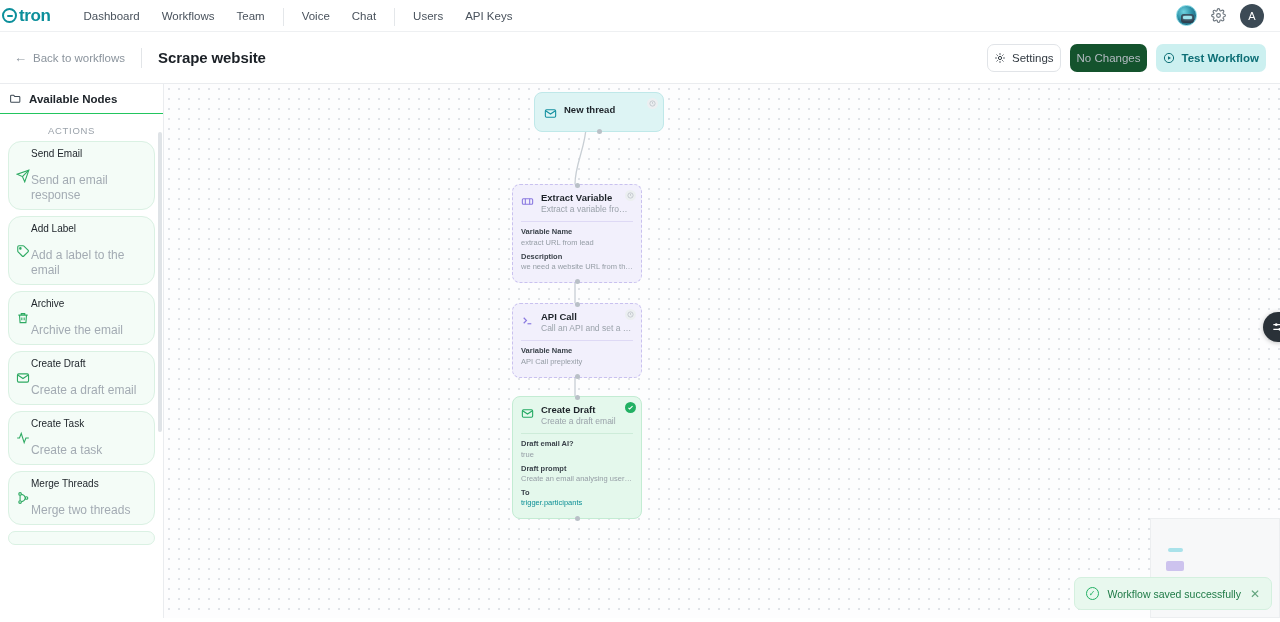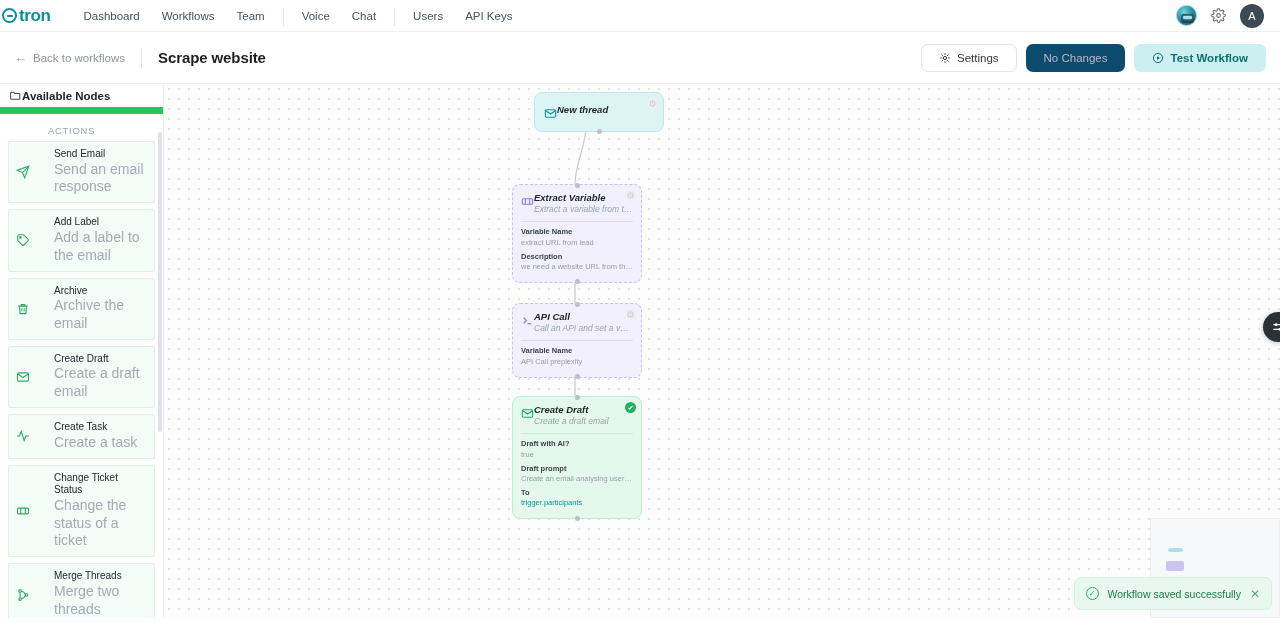--- a/index.html
+++ b/index.html
@@ -76,56 +76,56 @@
     display: flex; align-items: center; gap: 6px;
     font-size: 11.5px; color: #8b949d; cursor: pointer;
   }
   .back-arrow { font-size: 13px; line-height: 1; }
   .tb-sep { width: 1px; height: 20px; background: #e2e5e8; margin: 0 16px; }
   .wf-title { font-size: 15px; font-weight: bold; color: #1b2026; letter-spacing: -0.1px; }
   .tb-right { margin-left: auto; display: flex; align-items: center; gap: 9px; }
   .btn {
     display: flex; align-items: center; gap: 6px;
     font-size: 11.5px; border-radius: 7px; cursor: pointer;
-    padding: 7px 17px; white-space: nowrap;
+    padding: 7px 6px; white-space: nowrap;
   }
   .btn-settings { border: 1px solid #e1e4e8; color: #323a42; background: #fff; }
-  .btn-nochanges { background: #0c4a6e; color: #b4bbc2; border: 1px solid transparent; cursor: default; }
+  .btn-nochanges { background: #14532d; color: #b4bbc2; border: 1px solid transparent; cursor: default; }
   .btn-test { background: #ccf0f0; color: #0d6f76; border: 1px solid transparent; font-weight: bold; }
 
   
   #body { display: flex; height: calc(622px - 36px - 52px); }
 
   
   #sidebar {
     width: 164px; flex: none; background: #fff;
     border-right: 1px solid #eaecef;
     display: flex; flex-direction: column; position: relative;
   }
   .sb-head {
-    height: 30px; display: flex; align-items: center; 
-    padding: 0 9px; border-bottom: 7px solid #22c55e; flex: none;
+    height: 30px; display: flex; align-items: center; gap: 7px;
+    padding: 0 9px; border-bottom: 1px solid #22c55e; flex: none;
   }
   .sb-head-title { font-size: 11.5px; font-weight: bold; color: #20262c; }
   .sb-scroll { flex: 1; overflow: hidden; position: relative; padding: 0 8px; }
   .sb-group-label {
     font-size: 9.5px; color: #9aa2aa; letter-spacing: 0.7px;
     padding: 11px 2px 5px 2px;
     margin-left: 38px;
   }
   .node-card {
-    display: flex; align-items: center; gap: 24px;
+    display: flex; align-items: center; gap: 1px;
     background: #f4fcf7; border: 1px solid #daf1e3;
-    border-radius: 2px; padding: 6px 7px; margin-bottom: 6px;
+    border-radius: 13px; padding: 6px 7px; margin-bottom: 6px;
     cursor: grab;
   }
   .nc-icon { width: 14px; height: 14px; flex: none; color: #2eaa63; }
   .nc-text { min-width: 0; }
   .nc-title { font-size: 10px; color: #21272d; line-height: 1.25; }
-  .nc-sub { font-size: 14px; color: #a3abb3; line-height: 1.28; }
+  .nc-sub { font-size: 12px; color: #a3abb3; line-height: 1.28; margin-top: 12px; }
   .sb-track {
     position: absolute; right: 1px; top: 40px; width: 4px;
     height: calc(100% - 50px); background: transparent;
   }
   .sb-thumb {
     position: absolute; right: 1px; top: 48px;
     width: 4px; height: 300px; border-radius: 2px; background: #dfe3e7;
     cursor: grab;
   }
 
@@ -135,21 +135,21 @@
     background-color: #fdfdfe;
     background-image: radial-gradient(#e0e3e8 0.9px, transparent 0.9px);
     background-size: 10px 10px;
   }
   #edges { position: absolute; inset: 0; width: 100%; height: 100%; }
 
   .wnode {
     position: absolute; border-radius: 8px;
     width: 130px; padding: 7px 8px 6px 8px;
   }
-  .wn-head { display: flex; align-items: flex-start; font-style: italic; }
+  .wn-head { display: flex; gap: 7px; align-items: flex-start; }
   .wn-ico { width: 13px; height: 13px; flex: none; margin-top: 3px; }
   .wn-titles { min-width: 0; flex: 1; }
   .wn-title { font-size: 9.5px; font-weight: bold; color: #1d2329; line-height: 1.3; }
   .wn-sub {
     font-size: 8.5px; color: #9aa2aa; line-height: 1.3;
     white-space: nowrap; overflow: hidden; text-overflow: ellipsis;
   }
   .wn-divider { height: 1px; margin: 6px 0 5px 0; }
   .wn-field { margin-bottom: 4px; }
   .wn-fk { font-size: 7.5px; font-weight: bold; color: #3a424a; line-height: 1.35; }
@@ -335,30 +335,20 @@
             <svg class="nc-icon" viewBox="0 0 24 24" fill="none" stroke="currentColor" stroke-width="1.9">
               <path d="M2 12h4l3-8 5 16 3-8h5"></path>
             </svg>
             <div class="nc-text">
               <div class="nc-title">Create Task</div>
               <div class="nc-sub">Create a task</div>
             </div>
           </div>
           <div class="node-card">
             <svg class="nc-icon" viewBox="0 0 24 24" fill="none" stroke="currentColor" stroke-width="1.9">
-              <rect x="2.5" y="7" width="19" height="10" rx="1.8"></rect>
-              <path d="M8 7v10M16 7v10"></path>
-            </svg>
-            <div class="nc-text">
-              <div class="nc-title">Change Ticket Status</div>
-              <div class="nc-sub">Change the status of a ticket</div>
-            </div>
-          </div>
-          <div class="node-card">
-            <svg class="nc-icon" viewBox="0 0 24 24" fill="none" stroke="currentColor" stroke-width="1.9">
               <circle cx="7" cy="5" r="2.2"></circle>
               <circle cx="7" cy="19" r="2.2"></circle>
               <circle cx="18" cy="12" r="2.2"></circle>
               <path d="M7 7.2v9.6M9 5.6c5 1 6.5 3.5 6.9 6M9 18.4c5-1 6.5-3.5 6.9-6"></path>
             </svg>
             <div class="nc-text">
               <div class="nc-title">Merge Threads</div>
               <div class="nc-sub">Merge two threads</div>
             </div>
           </div>
@@ -465,21 +455,21 @@
           <rect x="2.5" y="5" width="19" height="14" rx="2.2"></rect>
             <path d="M3 7l9 6 9-6"></path>
         </svg>
         <div class="wn-titles">
           <div class="wn-title">Create Draft</div>
           <div class="wn-sub">Create a draft email</div>
         </div>
       </div>
       <div class="wn-divider"></div>
       <div class="wn-field">
-        <div class="wn-fk">Draft with AI?</div>
+        <div class="wn-fk">Draft email AI?</div>
         <div class="wn-fv">true</div>
       </div>
       <div class="wn-field">
         <div class="wn-fk">Draft prompt</div>
         <div class="wn-fv">Create an email analysing users giv...</div>
       </div>
       <div class="wn-field">
         <div class="wn-fk">To</div>
         <div class="wn-fv accent">trigger.participants</div>
       </div>

